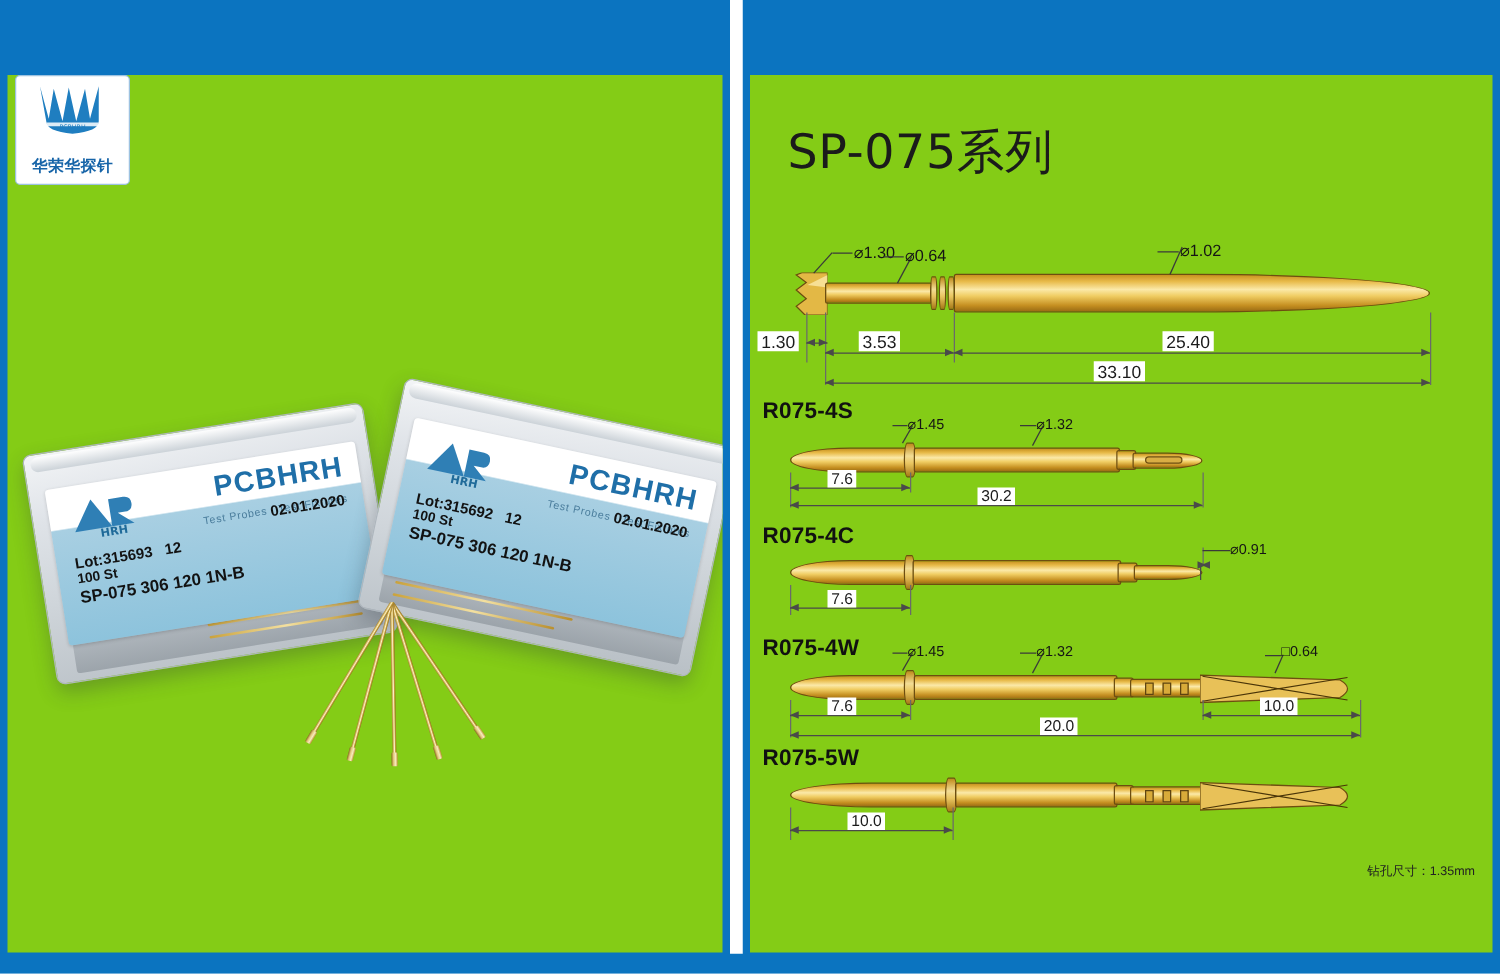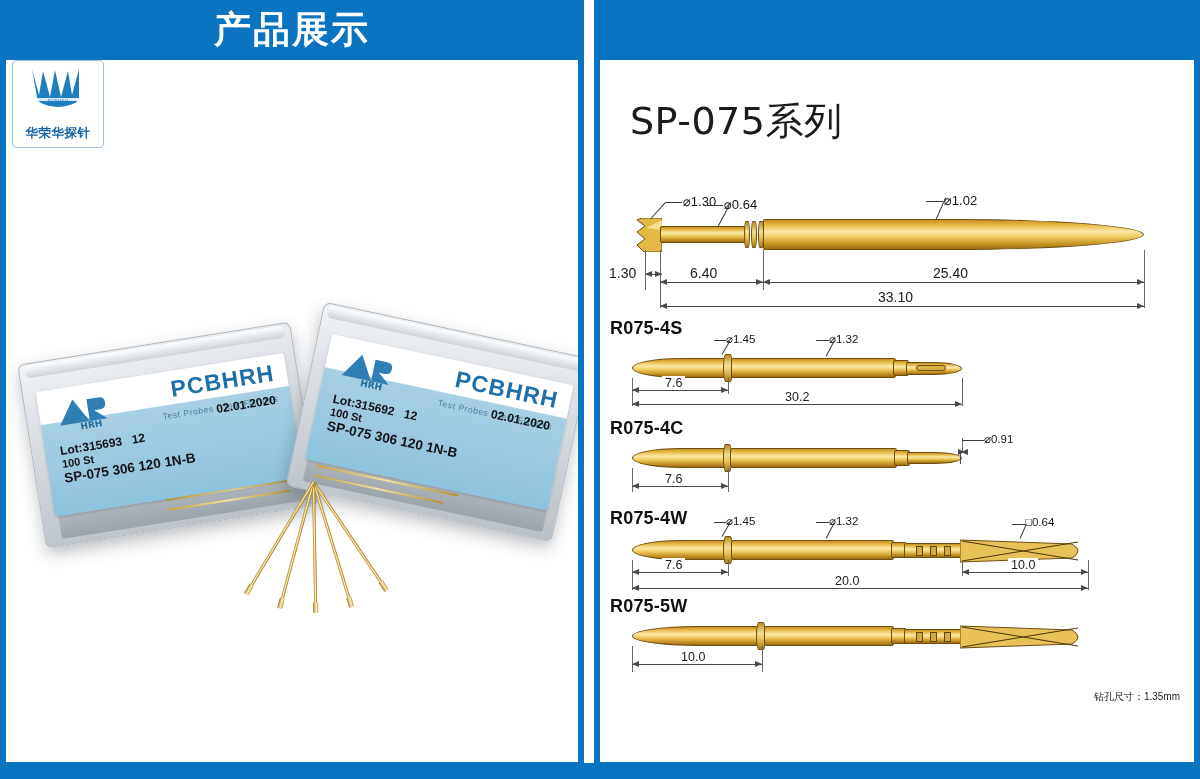--- a/index.html
+++ b/index.html
@@ -15,21 +15,21 @@
   .panel-left{left:0;width:584px;height:770px;}
   .panel-right{left:594px;width:606px;height:770px;}
 
   .panel-head{
     height:60px;display:flex;align-items:center;justify-content:center;
     color:#fff;font-size:37px;font-weight:700;letter-spacing:2px;
     font-family:"DejaVu Sans","Liberation Sans",sans-serif;
   }
   .panel-body{
     position:absolute;left:6px;right:6px;top:60px;bottom:8px;
-    background:#ffffff;overflow:hidden;
+    background:#84cc16;overflow:hidden;
   }
   .bottom-bar{position:absolute;left:0;top:763px;width:1200px;height:16px;background:#0b74c0;}
   .bar-gap{position:absolute;left:584px;top:0;width:10px;height:770px;background:#fff;}
 
   
   .logo{
     position:absolute;left:6px;top:0px;width:92px;height:88px;
     border:1px solid #9dc2e0;border-radius:4px;background:#fff;
     box-sizing:border-box;overflow:hidden;
   }
@@ -119,21 +119,20 @@
 
   .crown{position:absolute;}
   .wrap-sq{position:absolute;width:5px;height:8px;border:1px solid #5e4410;background:#d8ab39;}
 </style>
 </head>
 <body>
 
 <div class="page">
 
   <div class="panel panel-left">
-    <div class="panel-head">产品展示</div>
     <div class="panel-body">
 
       <div class="logo">
         <div class="logo-mark">
           <svg class="logo-cup" viewBox="0 0 58 44">
             <path d="M3 2 L10 28 L14 4 L21 30 L26 3 L32 30 L39 4 L43 28 L50 2 L50 30 Q50 38 29 40 Q8 38 8 30 Z" fill="#1f7ec0"></path>
             <path d="M8 31 L50 31 L50 34 L8 34 Z" fill="#ffffff" opacity=".85"></path>
             <text x="29" y="36" font-size="5" text-anchor="middle" fill="#1f7ec0" font-family="DejaVu Sans, sans-serif">PCBHRH</text>
           </svg>
         </div>
@@ -250,21 +249,21 @@
 
         <div class="ext" style="left:45px;top:190px;height:40px;"></div>
         <div class="ext" style="left:60px;top:190px;height:58px;"></div>
         <div class="ext" style="left:163px;top:190px;height:40px;"></div>
         <div class="ext" style="left:544px;top:190px;height:58px;"></div>
 
         <div class="dim" style="left:45px;top:214px;width:17px;"></div>
         <div class="dimtxt" style="left:6px;top:205px;">1.30</div>
 
         <div class="dim" style="left:60px;top:222px;width:103px;"></div>
-        <div class="dimtxt" style="left:87px;top:205px;">6.40</div>
+        <div class="dimtxt" style="left:87px;top:205px;">3.53</div>
 
         <div class="dim" style="left:163px;top:222px;width:381px;"></div>
         <div class="dimtxt" style="left:330px;top:205px;">25.40</div>
 
         <div class="dim" style="left:60px;top:246px;width:484px;"></div>
         <div class="dimtxt" style="left:275px;top:229px;">33.10</div>
       </div>
 
       <div class="drawing" style="left:0;top:258px;width:594px;height:100px;">
         <div class="vname" style="left:10px;top:0px;">R075-4S</div>

